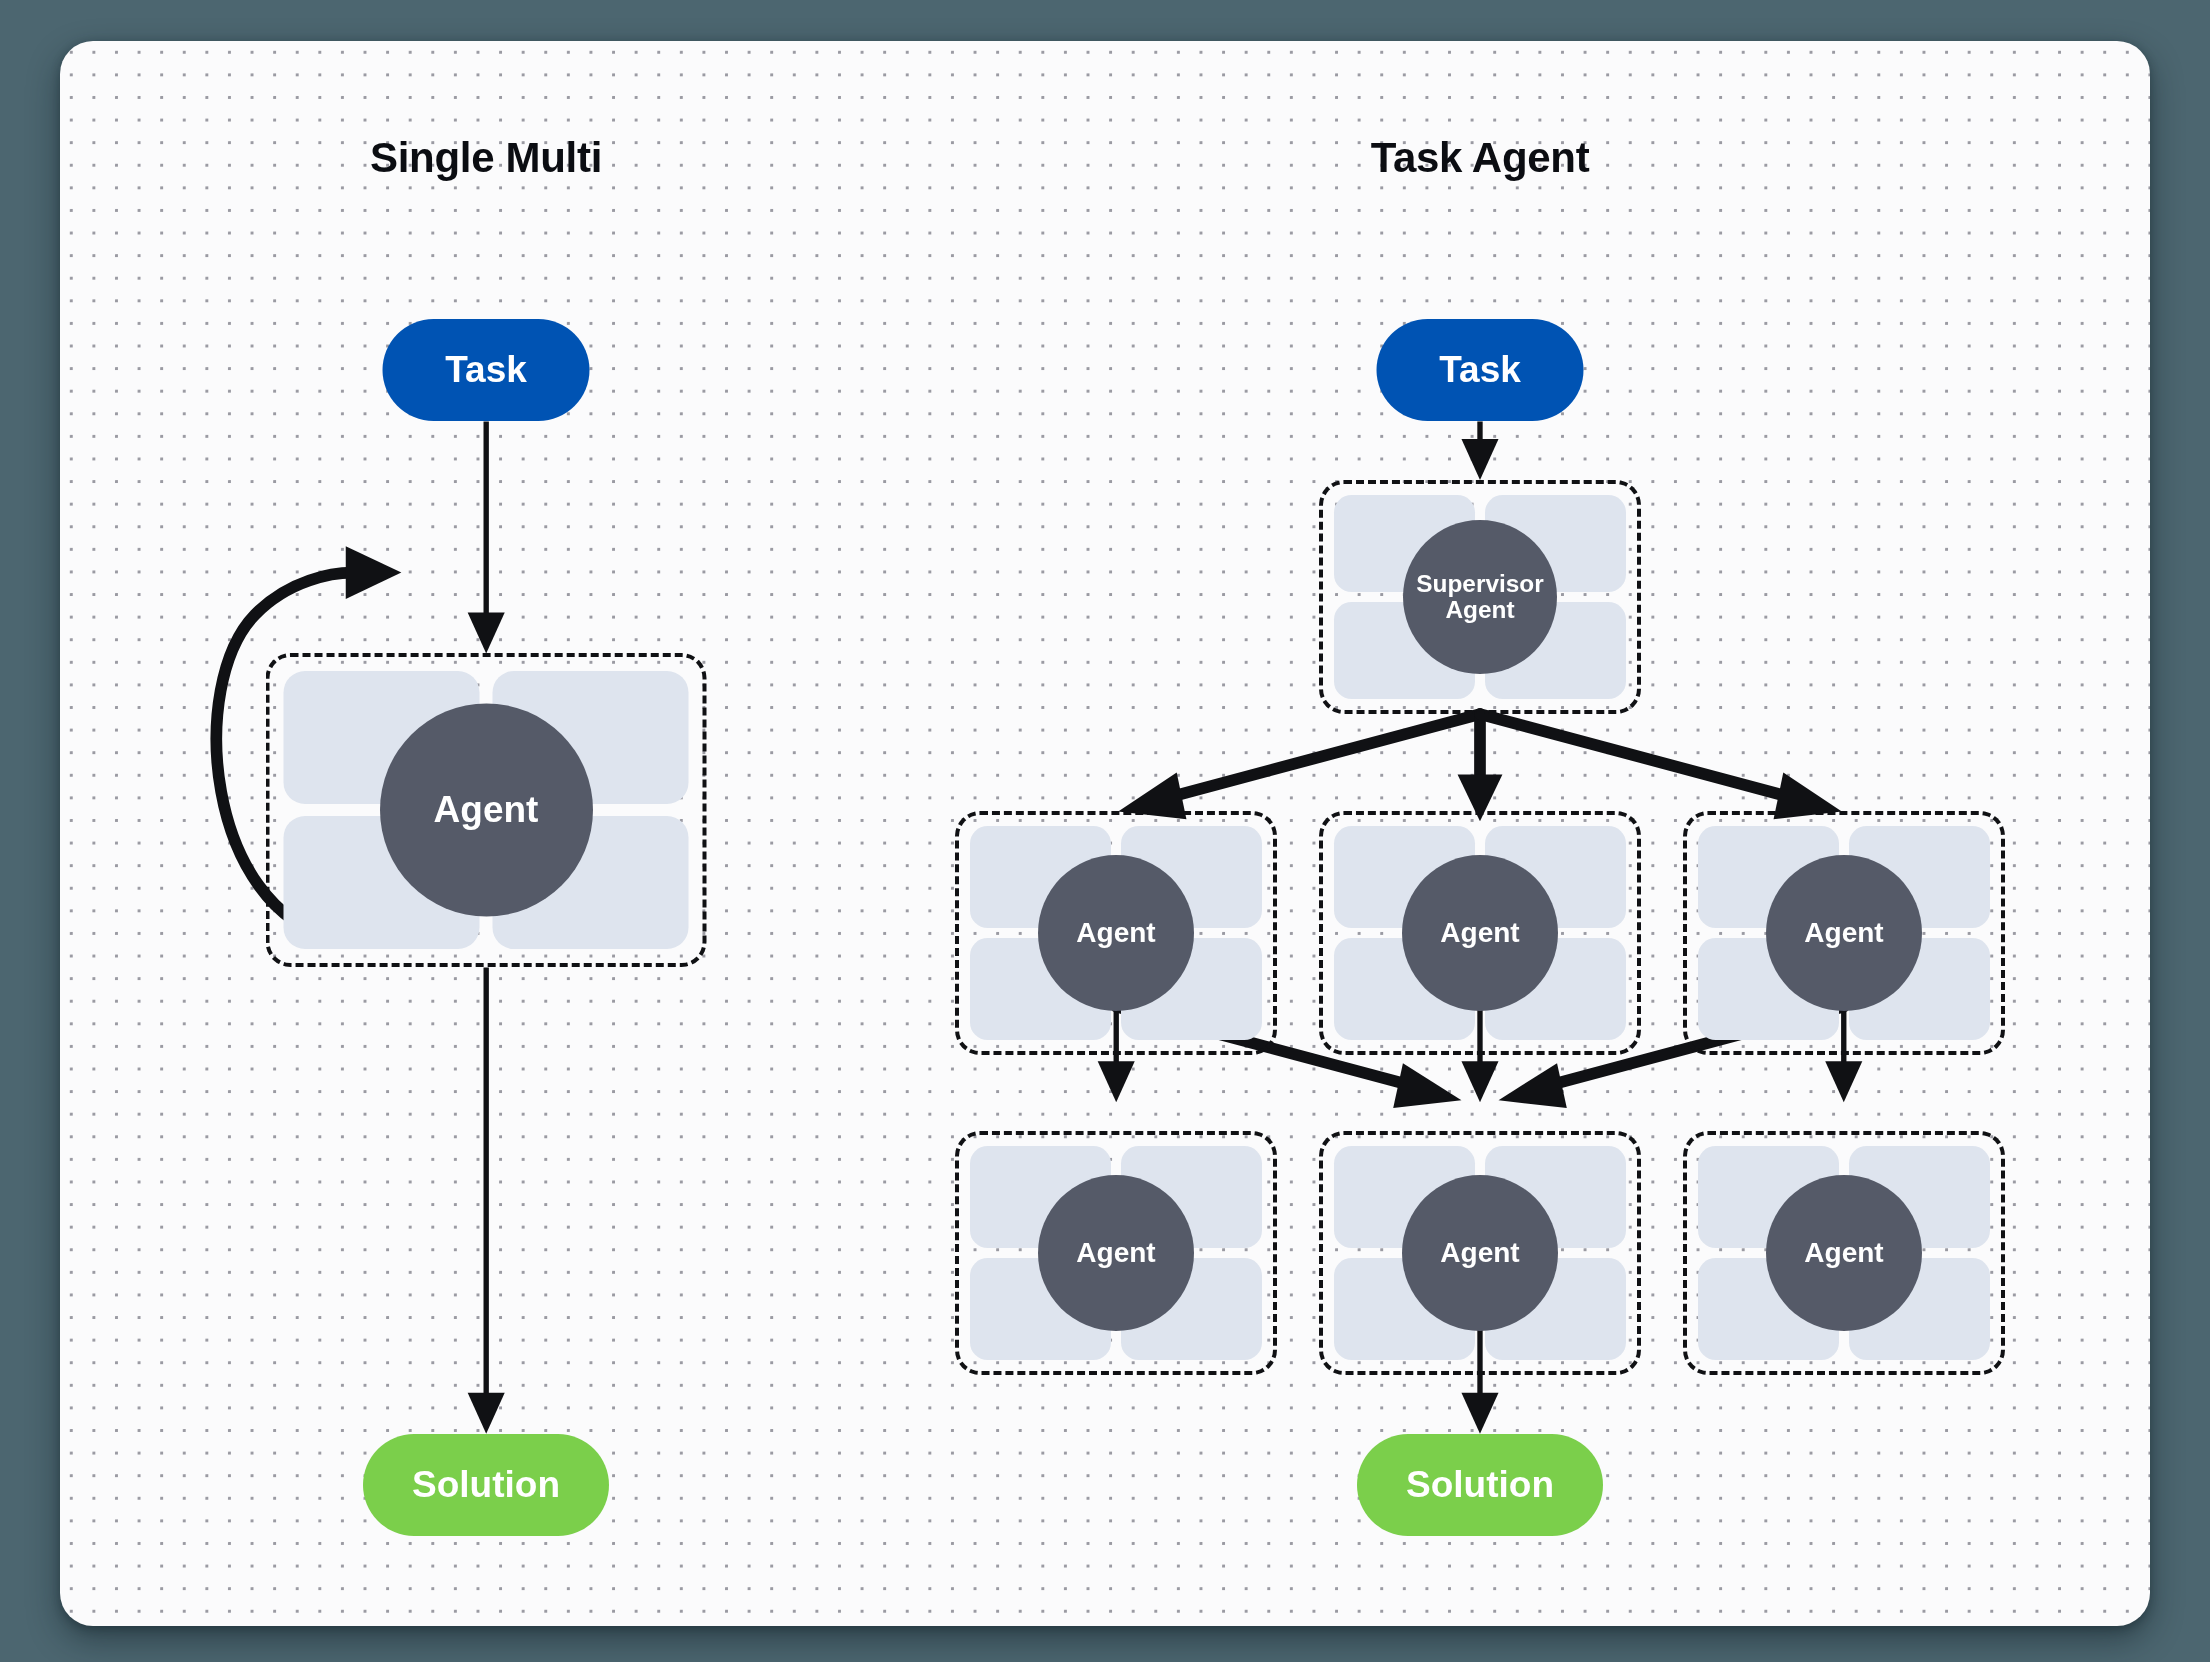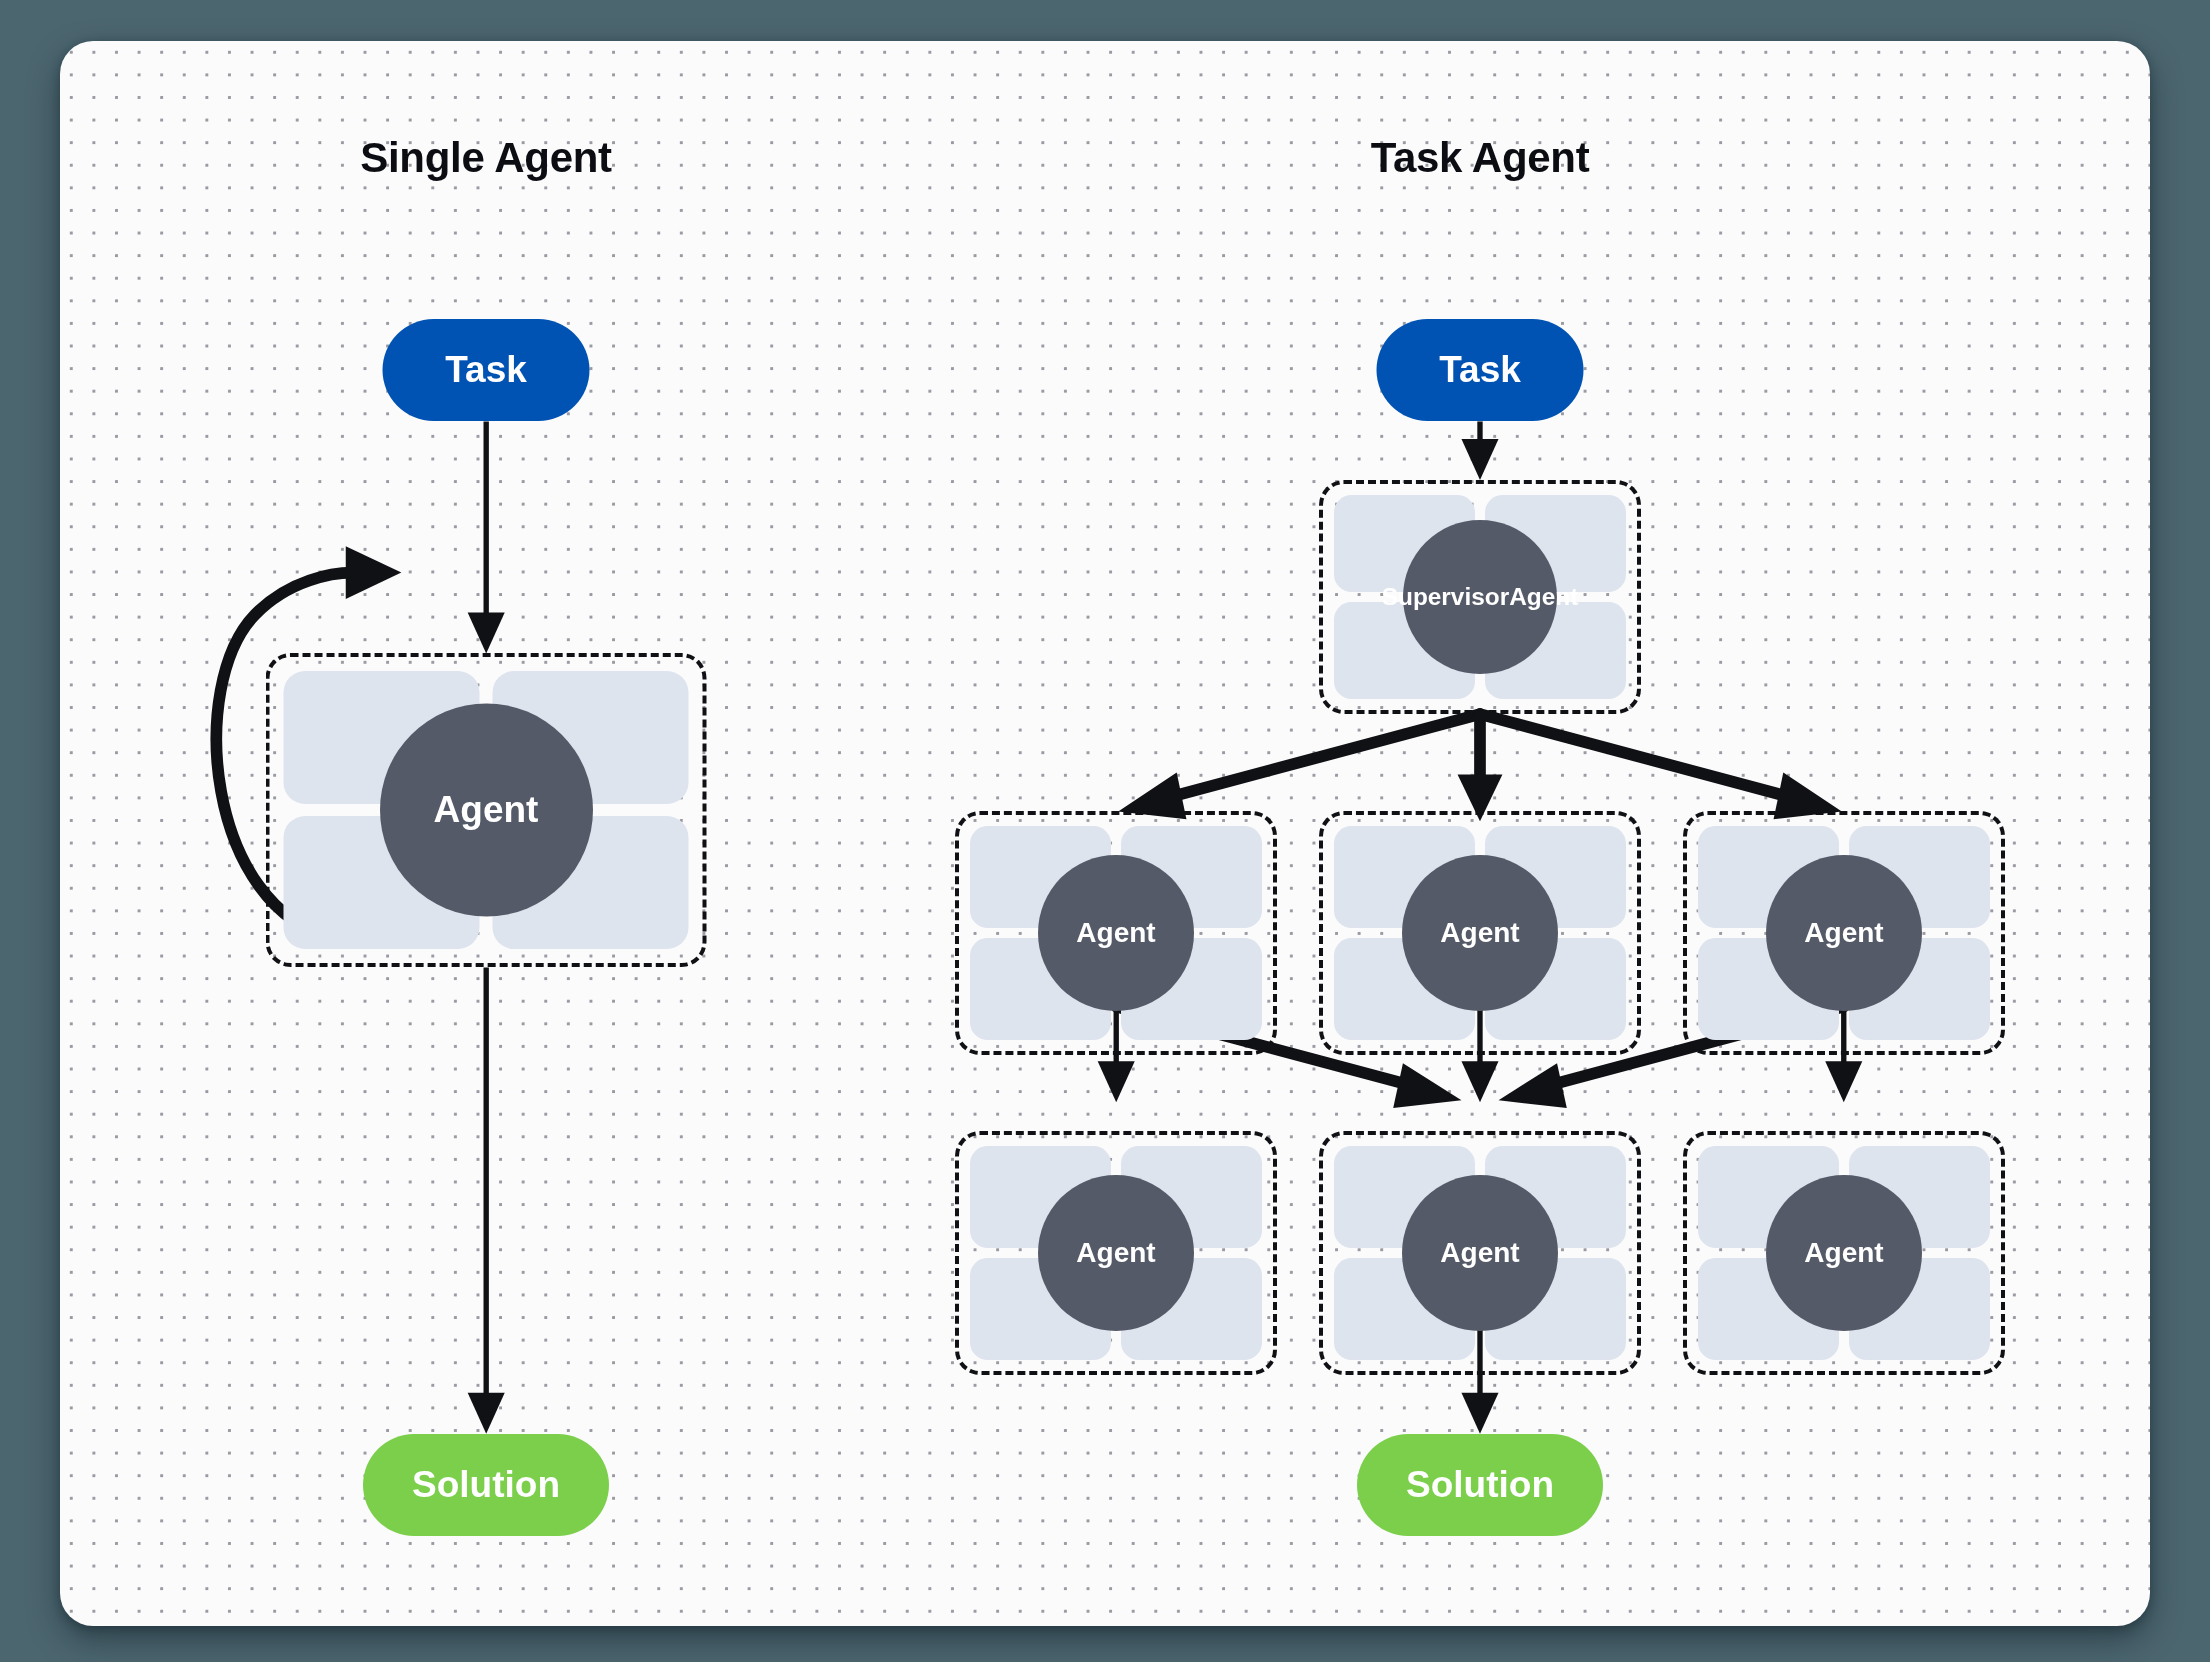--- a/index.html
+++ b/index.html
@@ -180,21 +180,21 @@
         <line class="wire-thick" x1="1829" y1="990" x2="1522" y2="1072"></line>
         <polygon class="head" points="1475,1086 1545,1094 1535,1048"></polygon>
       </g>
 
       <g>
         <line class="wire" x1="1456" y1="1290" x2="1456" y2="1400"></line>
         <polygon class="head" points="1456,1428 1437,1386 1475,1386"></polygon>
       </g>
     </svg>
 
-    <div class="panel-title" style="left:426px; top:93px;">Single Agent</div>
+    <div class="panel-title" style="left:426px; top:93px;">Single Multi</div>
 
     <div class="pill task" style="left:426px; top:278px; width:207px; height:102px;">Task</div>
 
     <div class="cluster" style="left:426px; top:612px; width:441px; height:314px;">
       <div class="tiles">
         <div class="tile"></div>
         <div class="tile"></div>
         <div class="tile"></div>
         <div class="tile"></div>
       </div>
@@ -207,21 +207,21 @@
 
     <div class="pill task" style="left:1420px; top:278px; width:207px; height:102px;">Task</div>
 
     <div class="cluster small" style="left:1420px; top:439px; width:322px; height:234px;">
       <div class="tiles">
         <div class="tile"></div>
         <div class="tile"></div>
         <div class="tile"></div>
         <div class="tile"></div>
       </div>
-      <div class="core" style="width:154px; height:154px; font-size:24.4px; flex-direction:row;">
+      <div class="core" style="width:154px; height:154px; font-size:24.4px; flex-direction:column;">
         <span>Supervisor</span>
         <span>Agent</span>
       </div>
     </div>
 
     <div class="cluster small" style="left:1056px; top:770px; width:322px; height:244px;">
       <div class="tiles">
         <div class="tile"></div>
         <div class="tile"></div>
         <div class="tile"></div>

